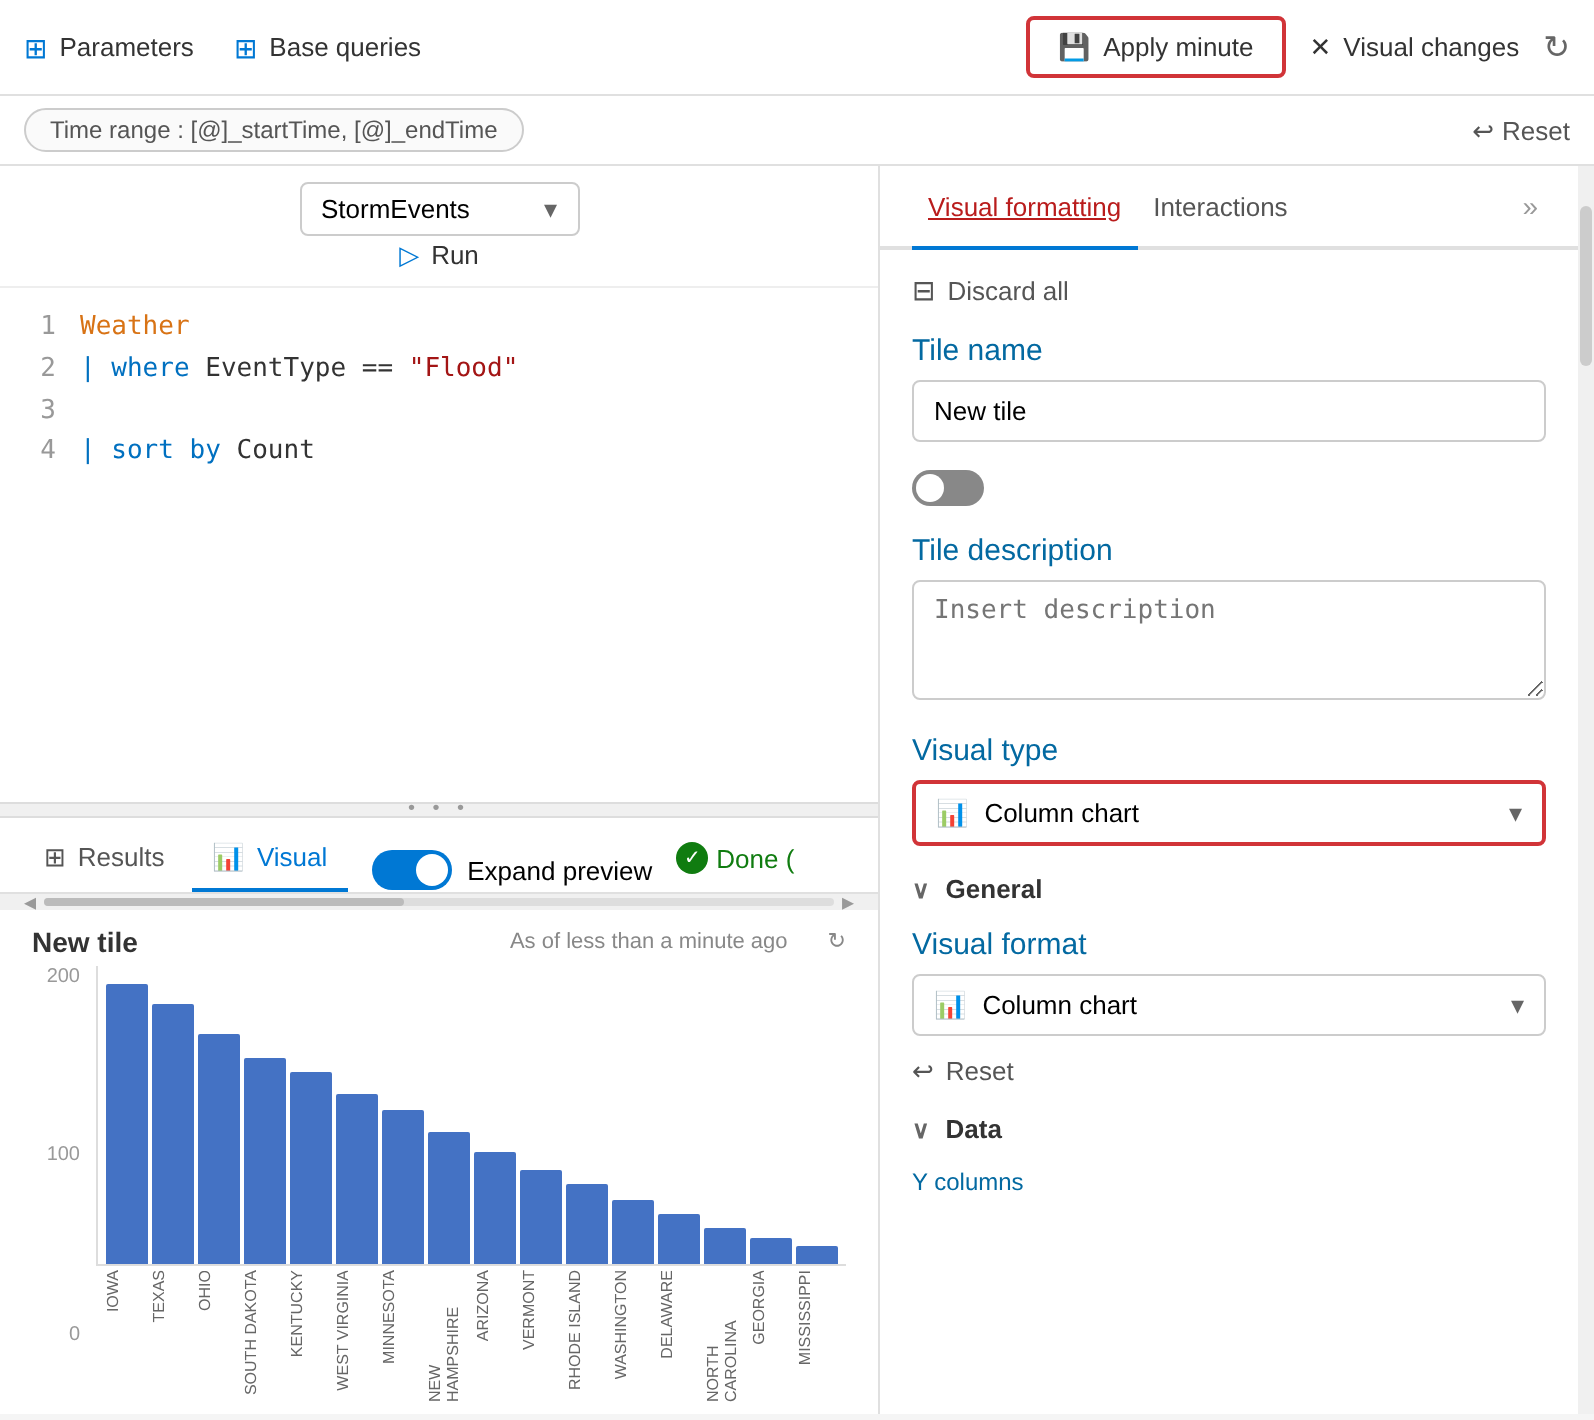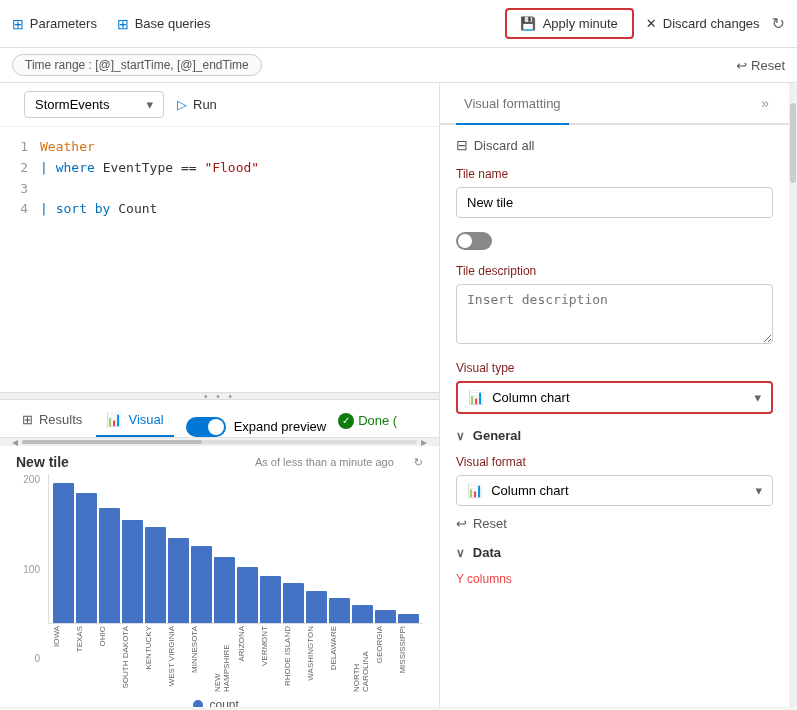--- a/index.html
+++ b/index.html
@@ -27,21 +27,21 @@
     }
     .time-range-pill {
       border: 1px solid #ccc; border-radius: 12px; padding: 3px 12px; font-size: 12px; color: #555; background: #fafafa;
     }
     .btn-reset { display: flex; align-items: center; gap: 4px; background: transparent; border: none; color: #555; cursor: pointer; font-size: 13px; }
 
     .main-area { display: flex; height: calc(710px - 48px - 38px); }
 
     .left-panel { width: 440px; display: flex; flex-direction: column; border-right: 1px solid #e0e0e0; background: #fff; }
 
-    .query-controls { display: flex; align-items: center; gap: 13px; padding: 8px 24px; border-bottom: 1px solid #eee; }
+    .query-controls { display: flex; align-items: center; gap: 2px; padding: 8px 24px; border-bottom: 1px solid #eee; flex-direction: column; }
     .db-select {
       display: flex; align-items: center; gap: 6px; border: 1px solid #ccc;
       border-radius: 4px; padding: 5px 10px; font-size: 13px; cursor: pointer; background: #fff; min-width: 140px;
     }
     .btn-run { display: flex; align-items: center; gap: 6px; background: transparent; border: none; color: #333; cursor: pointer; font-size: 13px; }
 
     .code-area { flex: 1; padding: 10px 12px; font-family: 'Consolas', monospace; font-size: 13px; line-height: 1.6; overflow: auto; background: #fff; }
     .line { display: flex; gap: 12px; }
     .line-num { color: #999; min-width: 16px; text-align: right; user-select: none; }
     .kw-orange { color: #d87315; }
@@ -75,28 +75,28 @@
     .bars-inner { flex: 1; display: flex; align-items: flex-end; gap: 2px; border-left: 1px solid #ddd; border-bottom: 1px solid #ddd; padding: 0 4px; }
     .bar { background: #4472c4; min-width: 6px; border-radius: 1px 1px 0 0; flex: 1; }
     .x-labels { display: flex; align-items: flex-start; gap: 2px; padding: 2px 4px; overflow: hidden; height: 70px; }
     .x-label { font-size: 8px; color: #666; flex: 1; writing-mode: vertical-rl; transform: rotate(180deg); text-align: left; overflow: hidden; }
     .chart-legend { display: flex; align-items: center; gap: 6px; font-size: 12px; color: #555; margin-top: 4px; justify-content: center; }
     .legend-dot { width: 10px; height: 10px; background: #4472c4; border-radius: 50%; }
 
     .right-panel { flex: 1; background: #fff; display: flex; flex-direction: column; overflow: hidden; }
     .right-tabs { display: flex; align-items: center; border-bottom: 2px solid #e0e0e0; padding: 0 16px; }
     .right-tab { padding: 12px 8px; font-size: 13px; cursor: pointer; color: #555; border-bottom: 2px solid transparent; margin-bottom: -2px; }
-    .right-tab.active { color: #737373; border-bottom: 2px solid #0078d4; font-weight: 500; }
+    .right-tab.active { color: #b91c1c; border-bottom: 2px solid #0078d4; font-weight: 500; text-decoration: underline; }
     .right-tab-arrow { margin-left: auto; color: #999; font-size: 14px; cursor: pointer; padding: 12px 4px; }
 
     .right-content { flex: 1; overflow-y: auto; padding: 12px 16px; }
     .collapse-all-btn { display: flex; align-items: center; gap: 6px; background: transparent; border: none; color: #555; cursor: pointer; font-size: 13px; margin-bottom: 14px; }
 
     .form-group { margin-bottom: 14px; }
-    .form-label { font-size: 12px; color: #7f1d1d; font-weight: 500; margin-bottom: 6px; display: block; }
+    .form-label { font-size: 15px; color: #0369a1; font-weight: 500; margin-bottom: 6px; display: block; }
     .form-input { width: 100%; border: 1px solid #ccc; border-radius: 4px; padding: 7px 10px; font-size: 13px; outline: none; }
 
     .toggle-row { display: flex; align-items: center; }
     .toggle-sm { position: relative; width: 36px; height: 18px; cursor: pointer; }
     .toggle-sm-track { width: 36px; height: 18px; background: #888; border-radius: 9px; }
     .toggle-sm-thumb { position: absolute; top: 2px; left: 2px; width: 14px; height: 14px; background: #fff; border-radius: 50%; }
 
     .form-textarea { width: 100%; border: 1px solid #ccc; border-radius: 4px; padding: 7px 10px; font-size: 13px; min-height: 60px; resize: vertical; outline: none; color: #999; }
 
     .visual-type-select {
@@ -109,21 +109,21 @@
     .section-chevron { color: #666; font-size: 12px; }
 
     .visual-format-select {
       width: 100%; border: 1px solid #ccc; border-radius: 4px; padding: 7px 10px;
       font-size: 13px; display: flex; align-items: center; justify-content: space-between; cursor: pointer; background: #fff; margin-bottom: 10px;
     }
 
     .btn-reset-small { display: flex; align-items: center; gap: 6px; background: transparent; border: none; color: #555; cursor: pointer; font-size: 13px; }
 
     .data-section { margin-top: 8px; }
-    .data-label { font-size: 12px; color: #ef4444; margin-top: 8px; }
+    .data-label { font-size: 12px; color: #0369a1; margin-top: 8px; }
 
     .scrollbar-v { width: 8px; background: #f0f0f0; position: relative; }
     .scrollbar-v-thumb { width: 6px; height: 80px; background: #ccc; border-radius: 3px; position: absolute; top: 20px; left: 1px; }
   </style>
 </head>
 <body>
 
 <div class="top-bar">
   <div class="top-bar-left">
     <div class="top-bar-item">
@@ -136,21 +136,21 @@
     </div>
   </div>
   <div class="top-bar-spacer"></div>
   <div class="top-bar-right">
     <button class="btn-apply">
       <span style="color:#0078d4;">💾</span>
       <span>Apply minute</span>
     </button>
     <button class="btn-discard">
       <span>✕</span>
-      <span>Discard changes</span>
+      <span>Visual changes</span>
     </button>
     <button class="btn-refresh">↻</button>
   </div>
 </div>
 
 <div class="time-range-bar">
   <span class="time-range-pill">Time range : [@]_startTime, [@]_endTime</span>
   <button class="btn-reset">
     <span>↩</span>
     <span>Reset</span>
@@ -288,20 +288,23 @@
     </div>
 
   </div>
 
   <div class="right-panel">
 
     <div class="right-tabs">
       <div class="right-tab active">
         <span>Visual formatting</span>
       </div>
+      <div class="right-tab">
+        <span>Interactions</span>
+      </div>
       <span class="right-tab-arrow">»</span>
     </div>
 
     <div class="right-content">
 
       <button class="collapse-all-btn">
         <span style="font-size:14px;">⊟</span>
         <span>Discard all</span>
       </button>
 

